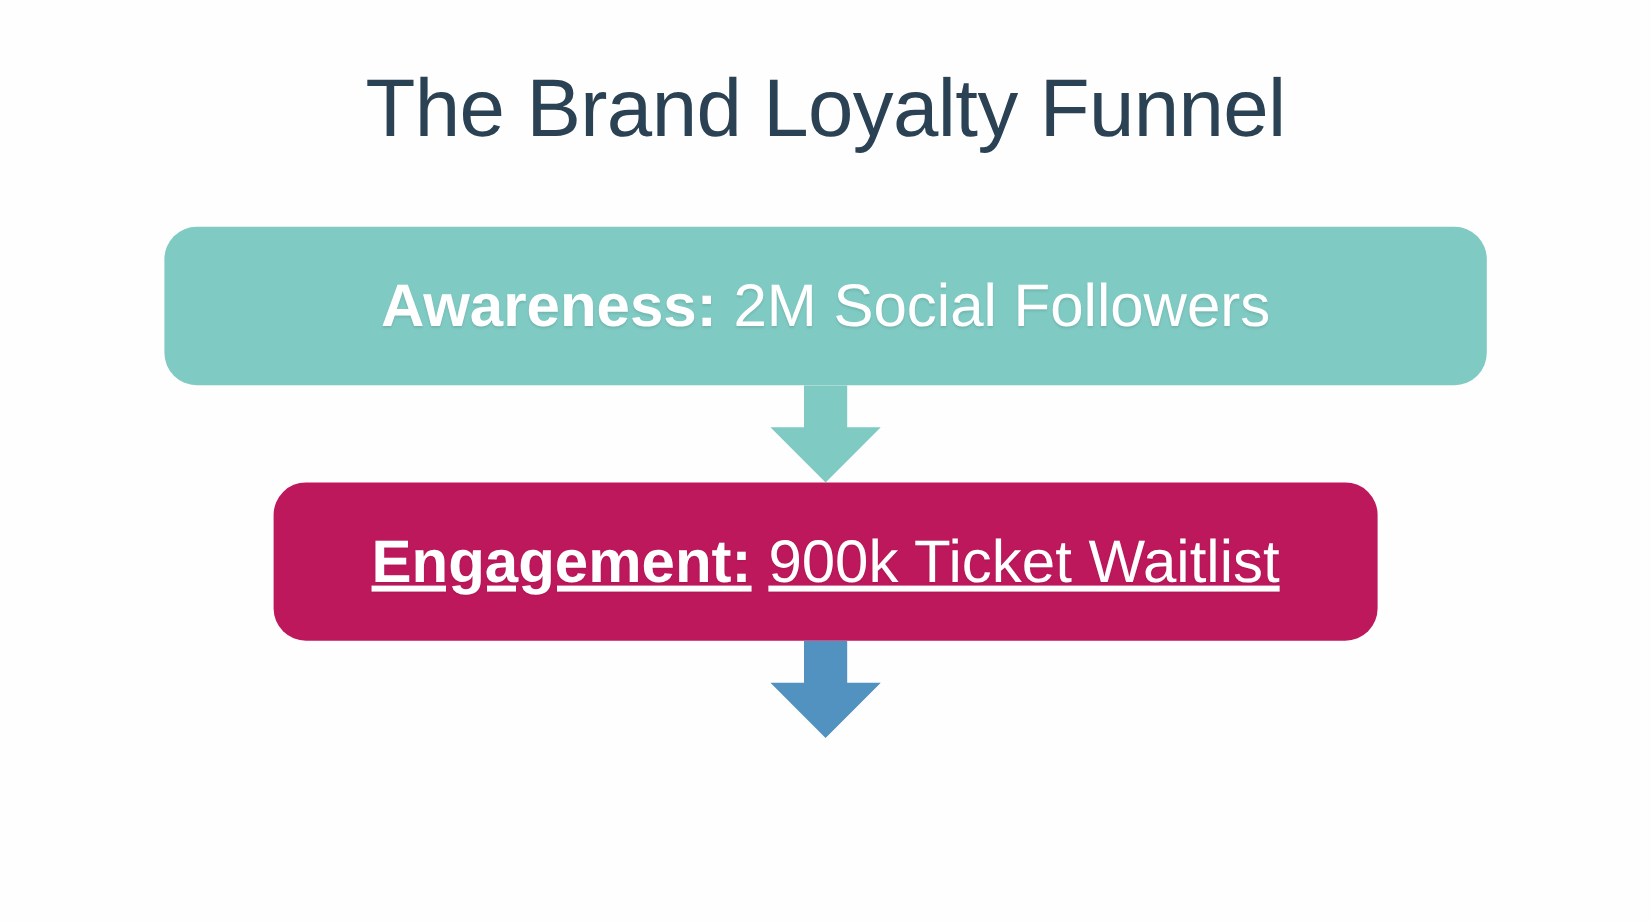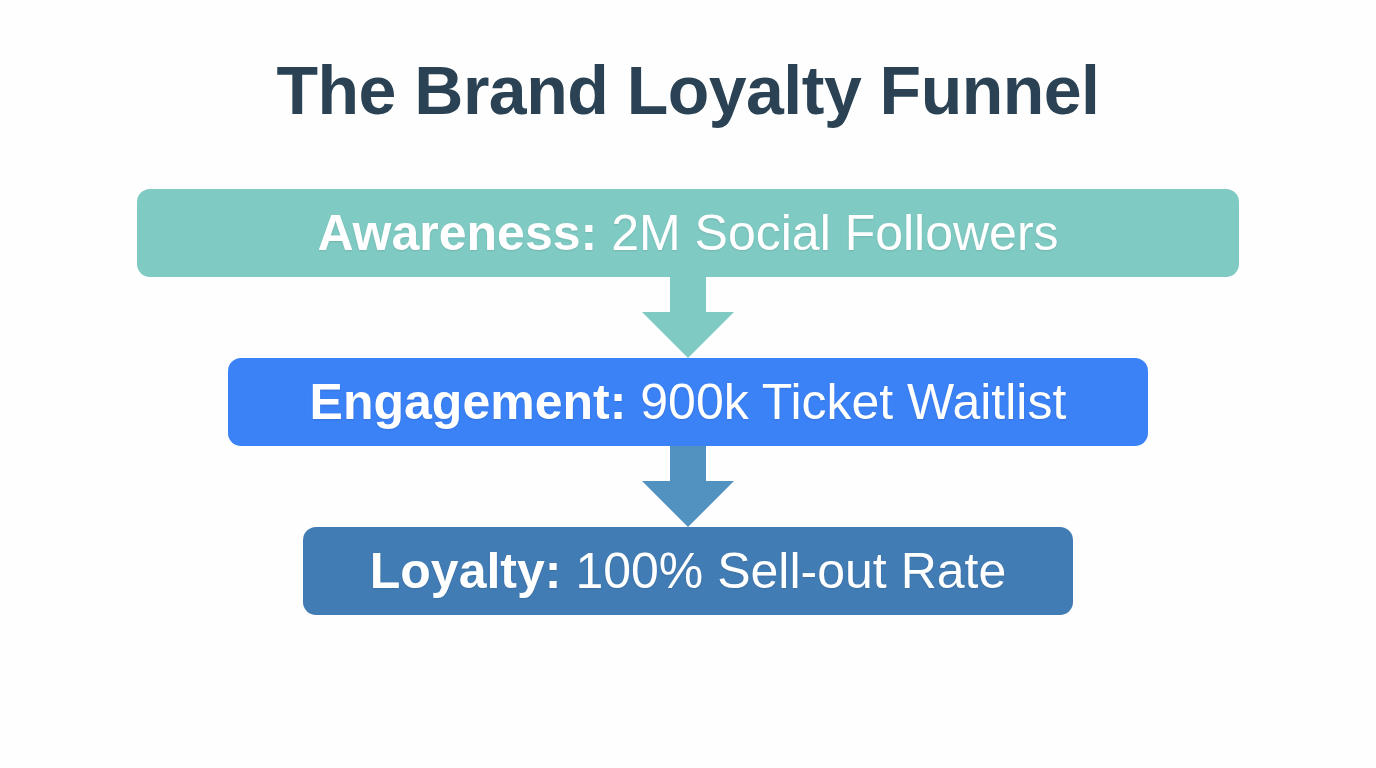--- a/index.html
+++ b/index.html
@@ -21,21 +21,21 @@
     box-sizing: border-box;
   }
 
   .page-title {
     position: absolute;
     top: 55px;
     left: 0;
     width: 1376px;
     text-align: center;
     font-size: 68px;
-    font-weight: bold;
+    font-weight: normal;
     letter-spacing: -0.5px;
     color: #2a4253;
     line-height: 1.05;
     white-space: nowrap;
   }
 
   .funnel {
     position: absolute;
     top: 189px;
     left: 0;
@@ -45,22 +45,22 @@
 
   .stage-row {
     position: relative;
     width: 100%;
     display: flex;
     justify-content: center;
   }
 
   .stage-bar {
     box-sizing: border-box;
-    height: 88px;
-    border-radius: 13px;
+    height: 132px;
+    border-radius: 27px;
     display: flex;
     align-items: center;
     justify-content: center;
     color: #ffffff;
     font-size: 50px;
     line-height: 1;
     white-space: nowrap;
     text-shadow: 0 1px 2px rgba(0,0,0,0.10);
   }
 
@@ -100,33 +100,27 @@
       </div>
     </div>
 
     <div class="connector">
       <svg class="arrow" id="arrow-0" width="92" height="81" viewBox="0 0 92 81">
         <polygon points="28,0 64,0 64,35 92,35 46,81 0,35 28,35" fill="#7fcac3"></polygon>
       </svg>
     </div>
 
     <div class="stage-row">
-      <div class="stage-bar" id="bar-1" style="width: 920px; background: #3b82f6; color: rgb(255, 255, 255);">
+      <div class="stage-bar" id="bar-1" style="width: 920px; background: #be185d; color: rgb(255, 255, 255); text-decoration: underline;">
         <span class="stage-label">Engagement:</span>
         <span class="stage-value">900k Ticket Waitlist</span>
       </div>
     </div>
 
     <div class="connector">
       <svg class="arrow" id="arrow-1" width="92" height="81" viewBox="0 0 92 81">
         <polygon points="28,0 64,0 64,35 92,35 46,81 0,35 28,35" fill="#5192c0"></polygon>
       </svg>
     </div>
 
-    <div class="stage-row">
-      <div class="stage-bar" id="bar-2" style="width: 770px; background: rgb(66, 124, 180); color: rgb(255, 255, 255);">
-        <span class="stage-label">Loyalty:</span>
-        <span class="stage-value">100% Sell-out Rate</span>
-      </div>
-    </div>
 
   </div>
 </div>
 
 </body></html>

